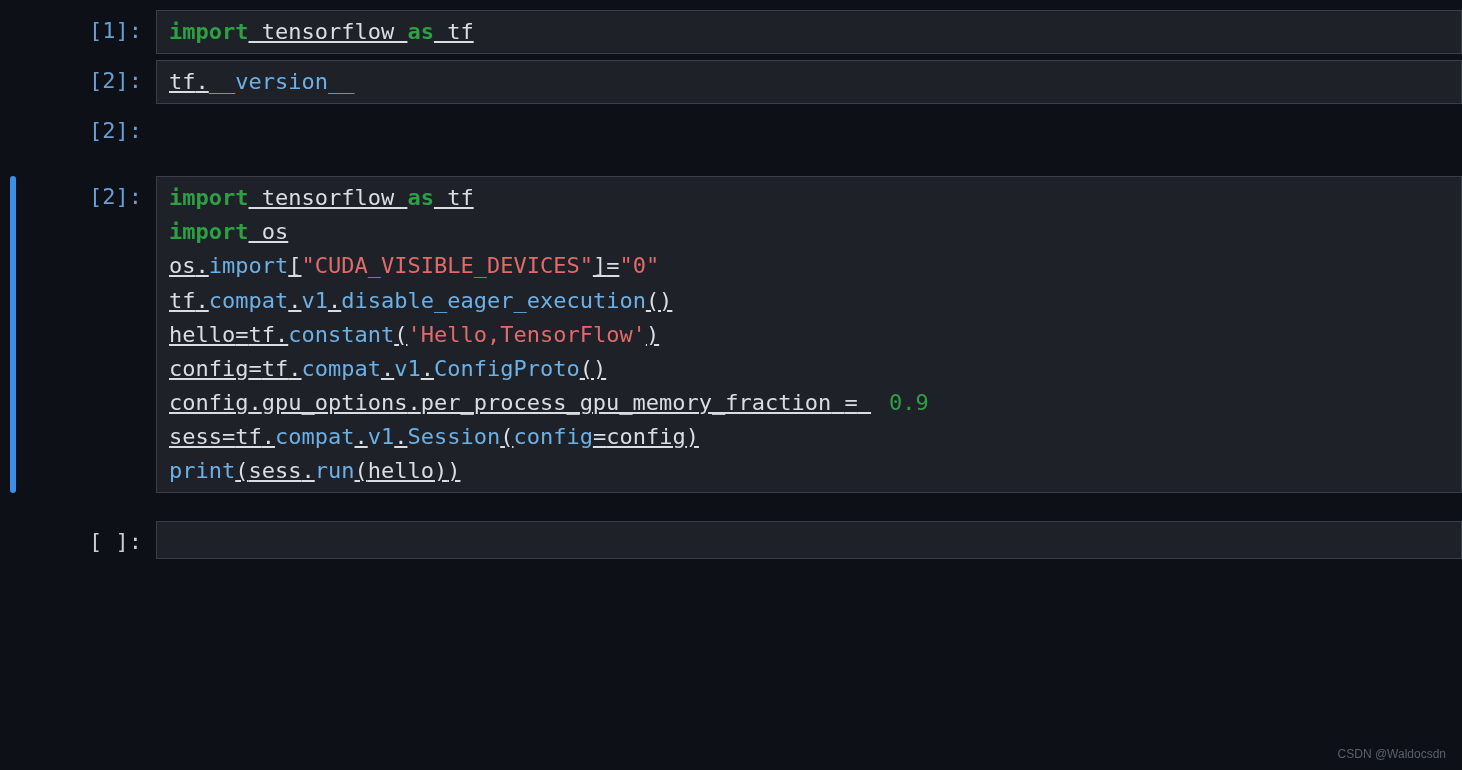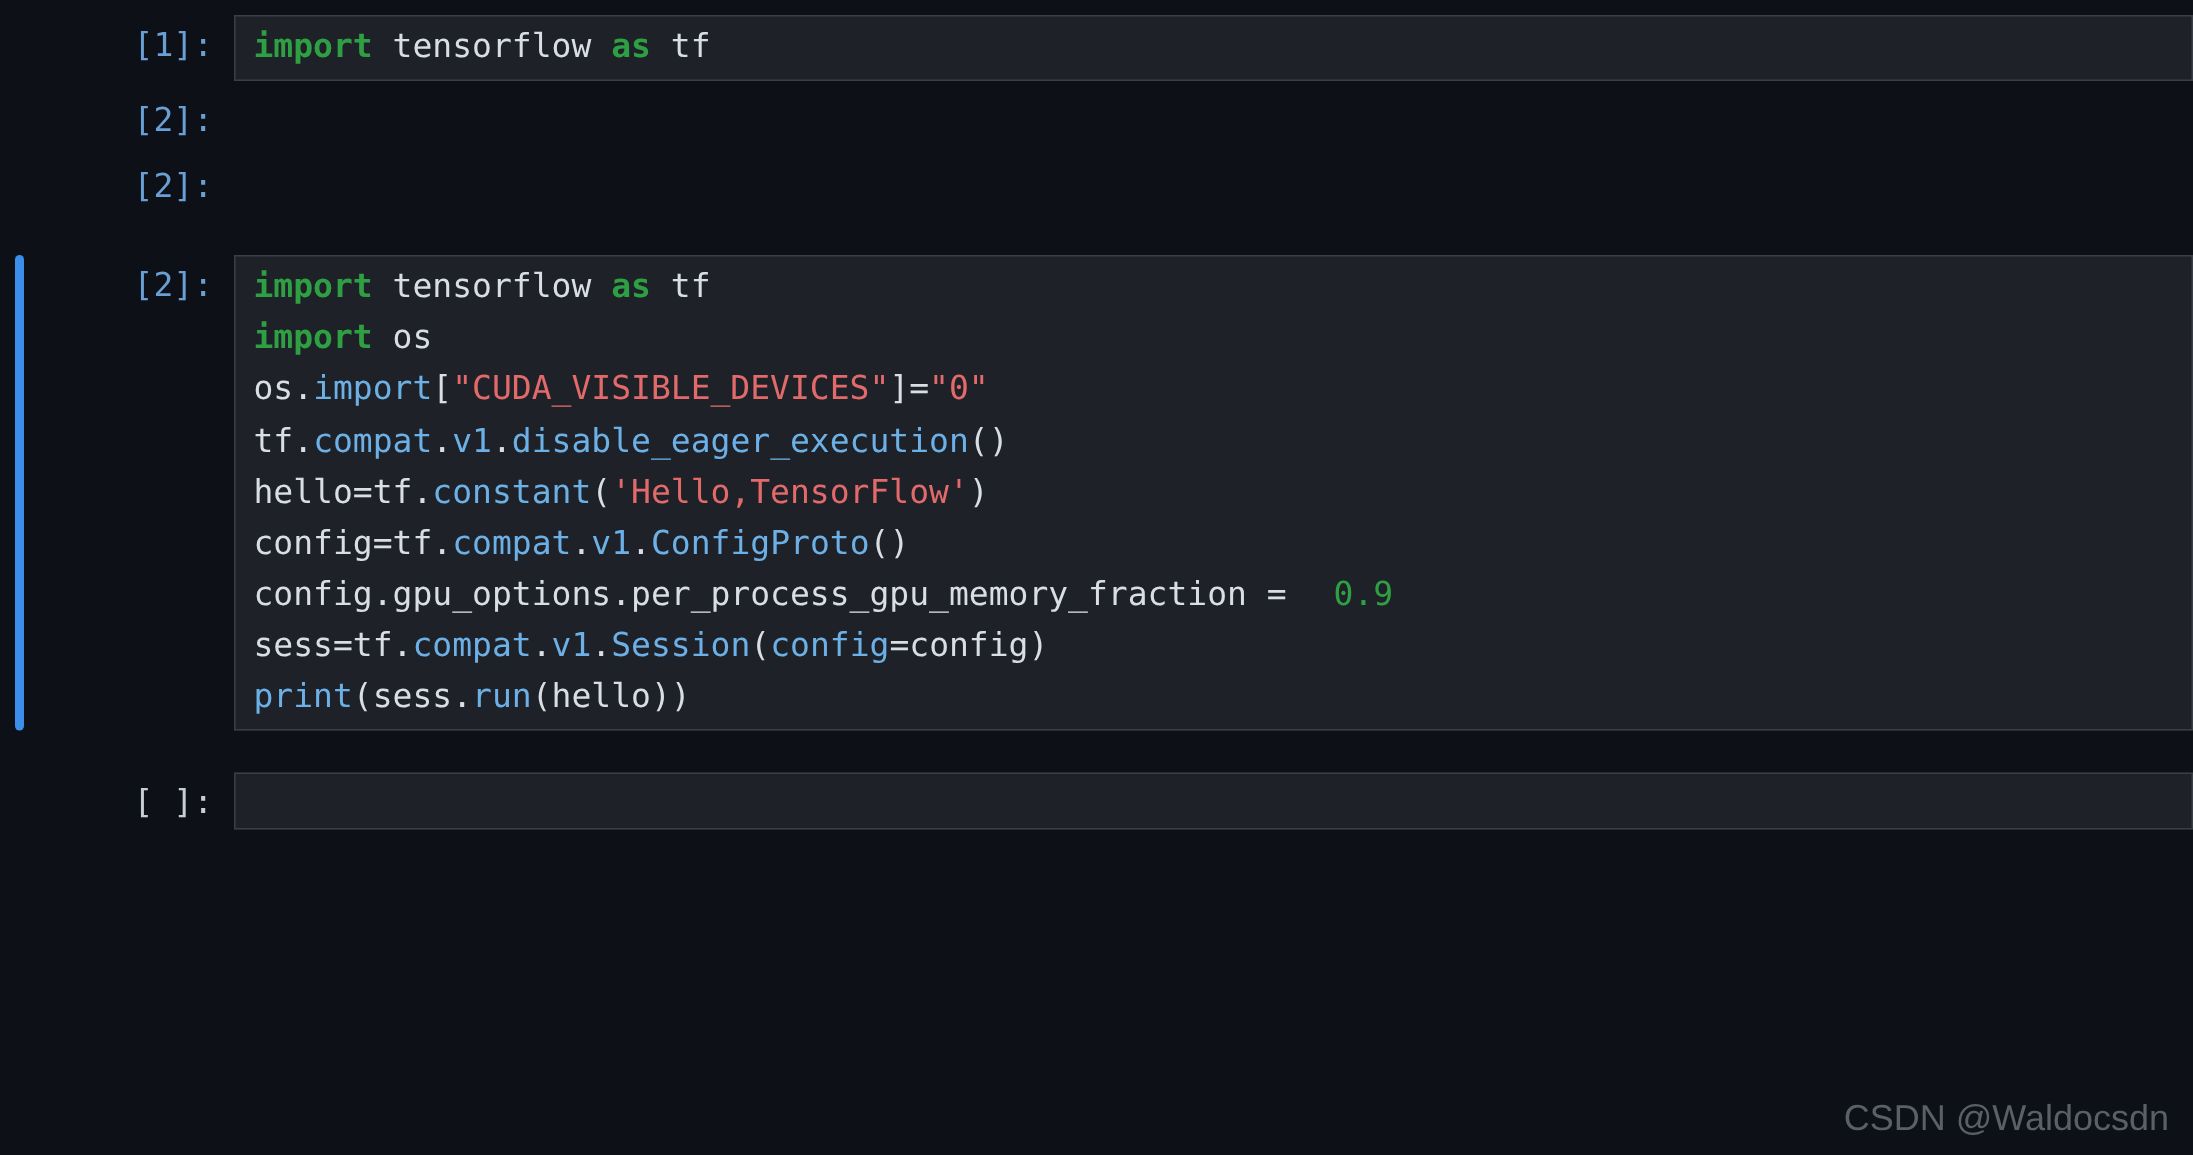--- a/index.html
+++ b/index.html
@@ -47,45 +47,46 @@
     overflow: hidden;
   }
   .output-box {
     flex: 1;
     padding: 4px 12px;
     white-space: pre;
     color: #d3d9df;
   }
   
   .kw  { color: #2ea043; font-weight: 600; margin-top: 34px; }   
-  .pl  { color: #d9dee3; }                     
+  .pl  { color: #d9dee3; text-decoration: underline; }                     
   .fn  { color: #6cb0e6; }                     
   .str { color: #e26a6a; }                     
   .num { color: #2ea043; margin-left: 18px; }                     
   .watermark {
     position: fixed;
     bottom: 6px;
     right: 16px;
     color: #5a606a;
-    font-size: 24px;
+    font-size: 12px;
     font-family: -apple-system, BlinkMacSystemFont, "Segoe UI", sans-serif;
   }
 </style>
 </head>
 <body>
 
 <div class="cell-row">
   <div class="indicator-col"></div>
   <div class="prompt-col"><span class="prompt-bracket">[1]:</span></div>
   <div class="code-box"><span class="kw">import</span><span class="pl"> tensorflow </span><span class="kw">as</span><span class="pl"> tf</span></div>
 </div>
 
 <div class="cell-row">
   <div class="indicator-col"></div>
   <div class="prompt-col"><span class="prompt-bracket">[2]:</span></div>
+  <div class="code-box"><span class="pl">tf</span><span class="pl">.</span><span class="fn">__version__</span></div>
 </div>
 
 <div class="cell-row">
   <div class="indicator-col"></div>
   <div class="prompt-col"><span class="prompt-bracket">[2]:</span></div>
 </div>
 
 <div class="cell-row" style="margin-top:28px;">
   <div class="indicator-col">
       <div class="indicator"></div>

